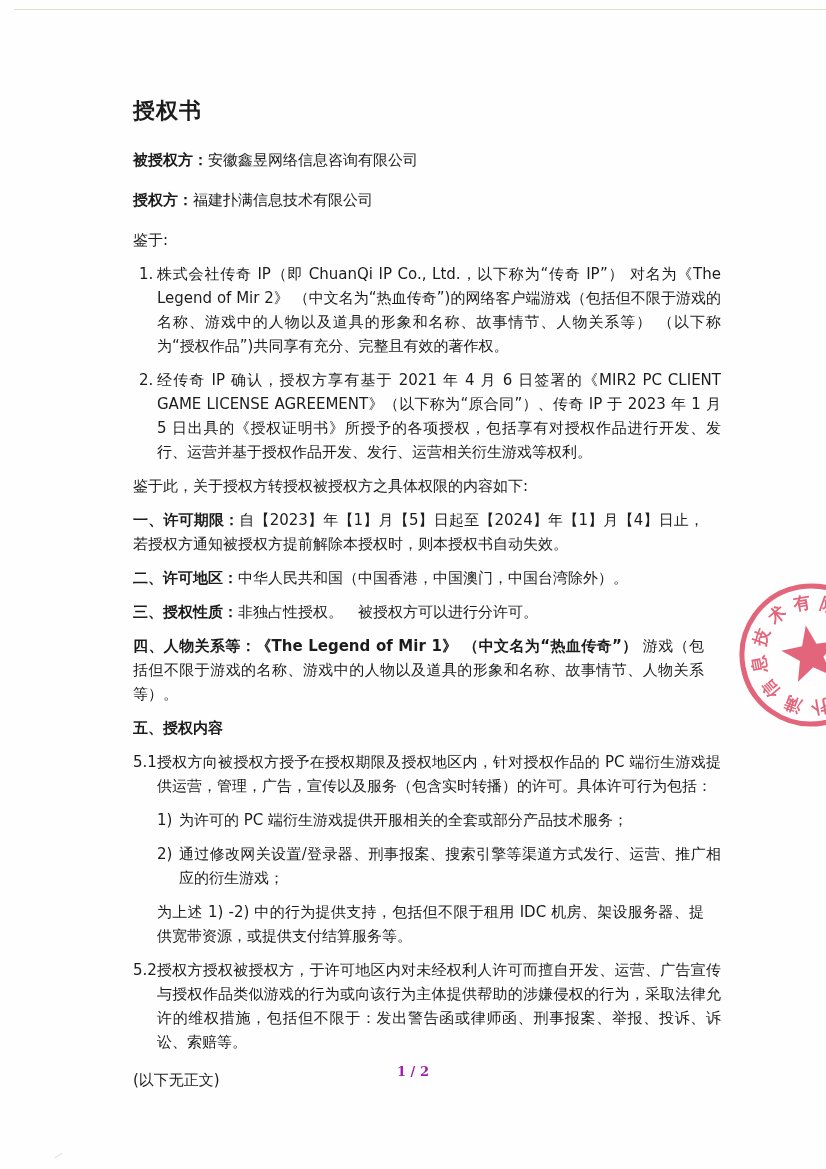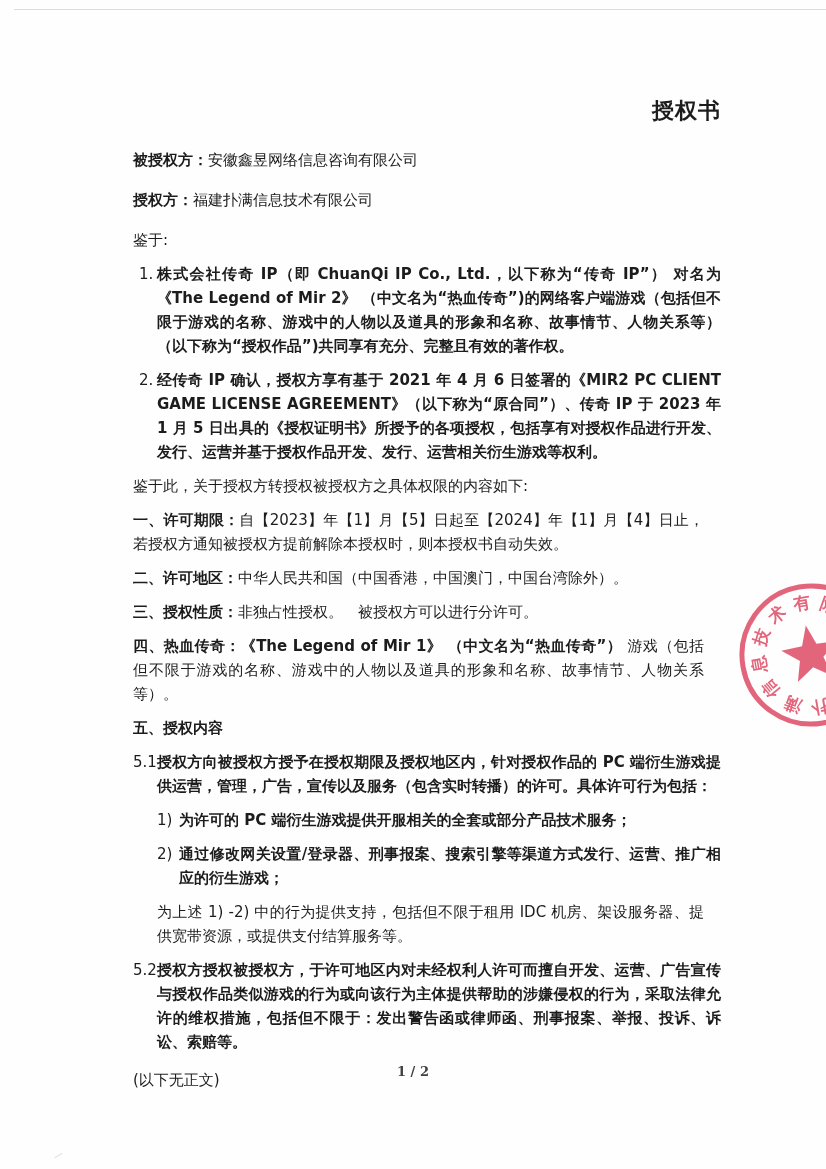--- a/index.html
+++ b/index.html
@@ -8,40 +8,40 @@
     width: 826px; height: 1169px;
     background: #ffffff;
     font-family: "DejaVu Sans", "Liberation Sans", sans-serif;
     color: #1c1c1c;
   }
   .page { position: relative; width: 826px; height: 1169px; overflow: hidden; background: #fefefe; }
   .scan-top { position: absolute; top: 9px; left: 14px; right: 0; height: 1px; background: #d8d3ba; opacity: .75; }
   .scan-mark { position: absolute; left: 54px; top: 1155px; width: 9px; height: 1px; background: #c9c9c9; opacity: .55; transform: rotate(-30deg); }
 
   .content { position: absolute; left: 133px; top: 99px; width: 588px; font-size: 15px; line-height: 24px; }
-  .title { font-size: 22px; font-weight: bold; text-align: right; margin: 0 0 25px 0; letter-spacing: 1px; }
+  .title { font-size: 22px; font-weight: bold; text-align: left; margin: 0 0 25px 0; letter-spacing: 1px; }
   p { margin: 0 17px 10px 0; }
   .party { margin: 0 0 16px 0; }
   .b { font-weight: bold; }
   .just { text-align: justify; }
 
   .li { display: flex; margin: 0 0 10px 0; }
-  .li .t { flex: 1; font-weight: bold; }
+  .li .t { flex: 1; }
   .wli { margin-left: 6px; }
   .wnum { flex: 0 0 18px; }
   .cnum { flex: 0 0 24px; }
   .snum { flex: 0 0 22px; }
   .sub { margin-left: 24px; }
   .note { margin-left: 24px; }
   .closing { margin-top: 14px; }
 
   .page-number {
     position: absolute; top: 1064px; left: 0; width: 826px;
     text-align: center; font-family: "DejaVu Serif", "Liberation Serif", serif;
-    font-size: 13px; font-weight: bold; color: #404040;
+    font-size: 13px; font-weight: bold; color: #a21caf;
   }
 
   .seal {
     position: absolute; left: 716px; top: 560px; width: 190px; height: 190px;
     mix-blend-mode: multiply; opacity: .88;
   }
 </style>
 </head>
 <body>
 
@@ -70,21 +70,21 @@
     </div>
 
     <p>鉴于此，关于授权方转授权被授权方之具体权限的内容如下:</p>
 
     <p class="just"><span class="b">一、</span><span class="b">许可期限：</span><span class="b"></span><span>自【2023】年【1】月【5】日起至【2024】年【1】月【4】日止，若授权方通知被授权方提前解除本授权时，则本授权书自动失效。</span></p>
 
     <p class="just"><span class="b">二、</span><span class="b">许可地区：</span><span class="b"></span><span>中华人民共和国（中国香港，中国澳门，中国台湾除外）。</span></p>
 
     <p class="just"><span class="b">三、</span><span class="b">授权性质：</span><span class="b"></span><span>非独占性授权。　被授权方可以进行分许可。</span></p>
 
-    <p class="just"><span class="b">四、</span><span class="b">热血传奇：</span><span class="b">《The Legend of Mir 1》 （中文名为“热血传奇”）</span><span> 游戏（包括但不限于游戏的名称、游戏中的人物以及道具的形象和名称、故事情节、人物关系等）。</span></p>
+    <p class="just"><span class="b">四、</span><span class="b">人物关系等：</span><span class="b">《The Legend of Mir 1》 （中文名为“热血传奇”）</span><span> 游戏（包括但不限于游戏的名称、游戏中的人物以及道具的形象和名称、故事情节、人物关系等）。</span></p>
 
     <p class="just"><span class="b">五、</span><span class="b">授权内容</span><span class="b"></span><span></span></p>
 
     <div class="li">
       <span class="cnum">5.1</span>
       <span class="t just">授权方向被授权方授予在授权期限及授权地区内，针对授权作品的 PC 端衍生游戏提供运营，管理，广告，宣传以及服务（包含实时转播）的许可。具体许可行为包括：</span>
     </div>
 
     <div class="li sub">
       <span class="snum">1)</span>

